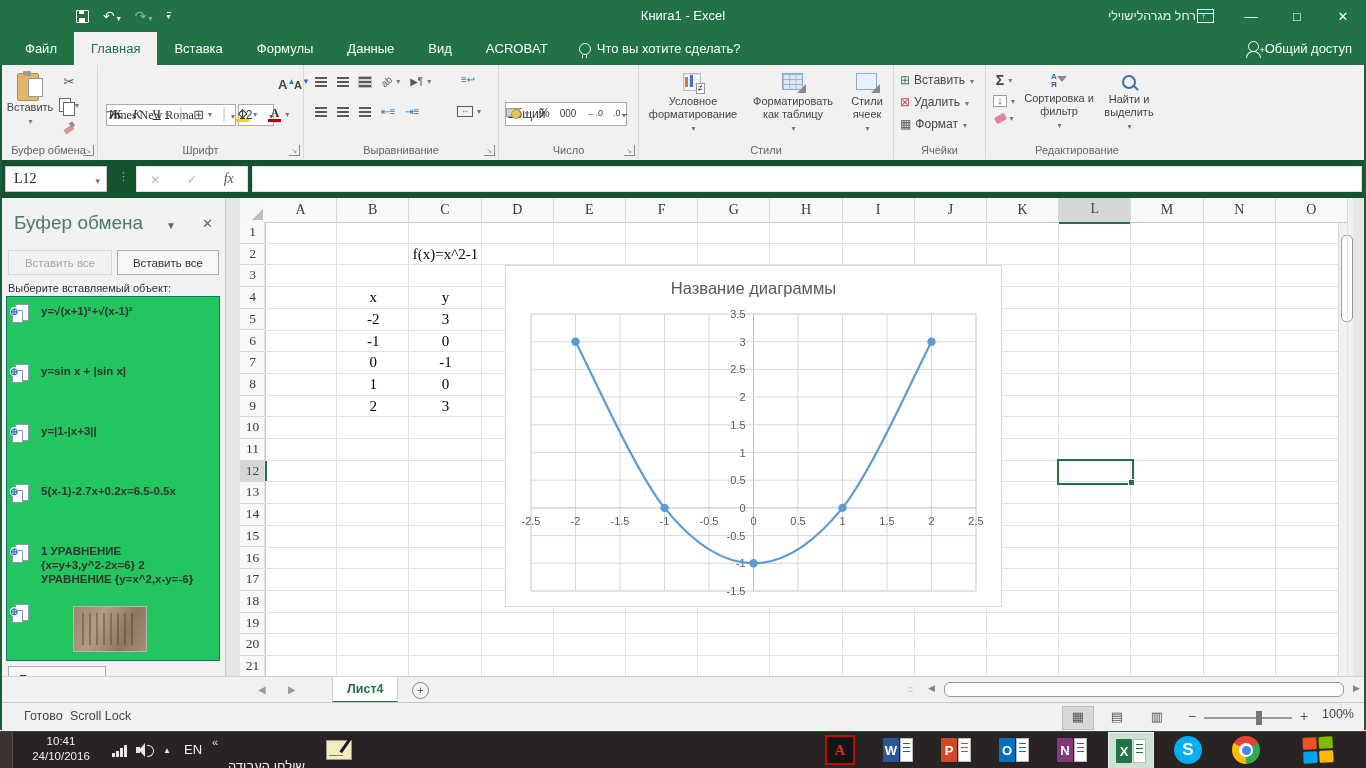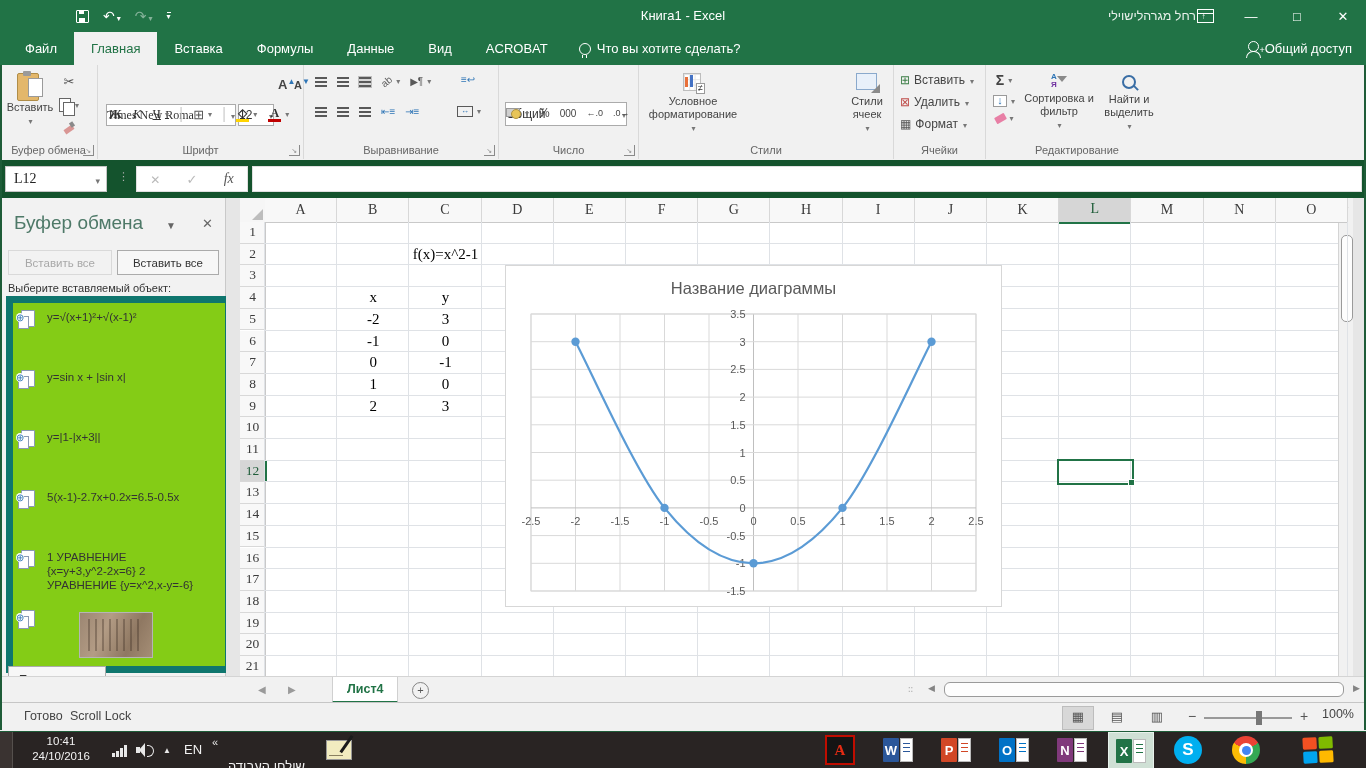--- a/index.html
+++ b/index.html
@@ -114,21 +114,21 @@
   
   .main{position:absolute;left:0;top:198px;width:1366px;height:478px;background:#e6e6e6;overflow:hidden;}
   
   .pane{position:absolute;left:0;top:0;width:225px;height:504px;background:#f2f2f2;border-right:1px solid #c9c9c9;}
   .pane-title{position:absolute;left:14px;top:14px;font-size:19px;color:#4e7968;}
   .pane-drop{position:absolute;left:166px;top:22px;color:#666;font-size:10px;}
   .pane-close{position:absolute;left:202px;top:18px;color:#666;font-size:13px;}
   .pbtn{position:absolute;top:52px;height:23px;border:1px solid #ababab;background:#f7f7f7;font-size:11.5px;color:#333;display:flex;align-items:center;justify-content:center;}
   .pbtn.disabled{color:#a8a8a8;border-color:#d9d9d9;background:#f2f2f2;}
   .pane-hint{position:absolute;left:8px;top:84px;font-size:11px;color:#333;}
-  .pane-list{position:absolute;left:6px;top:98px;width:212px;height:363px;background:#84cc16;border:7px solid #0f766e;overflow:hidden;}
+  .pane-list{position:absolute;left:6px;top:98px;width:212px;height:363px;background:#22c55e;border:1px solid #0f766e;overflow:hidden;font-weight:bold;}
   .clip-item{position:absolute;left:2px;width:204px;height:56px;}
   .clip-ico{position:absolute;left:6px;top:3px;width:12px;height:15px;background:#fff;border:1px solid #8a9ab5;border-radius:1px;}
   .clip-ico::before{content:"";position:absolute;left:-4px;top:5px;width:9px;height:11px;background:#fff;border:1px solid #8a9ab5;}
   .clip-ico::after{content:"⊕";position:absolute;left:-6px;top:2px;color:#2e75b6;font-size:10px;background:#fff;border-radius:50%;line-height:9px;}
   .clip-txt{position:absolute;left:32px;top:3px;width:168px;font-size:11.5px;color:#333;line-height:14px;white-space:pre-line;}
   .clip-img{position:absolute;left:64px;top:5px;width:72px;height:44px;background:linear-gradient(115deg,#9c8672 0%,#b39c85 35%,#8f7862 70%,#a58e76 100%);border:1px solid #b5b5b5;}
   .clip-img::after{content:"";position:absolute;left:8px;top:6px;right:8px;bottom:6px;background:repeating-linear-gradient(to right,rgba(60,45,35,.35) 0 2px,transparent 2px 7px);}
   .pane-params{position:absolute;left:8px;top:468px;width:96px;height:23px;border:1px solid #ababab;background:#f7f7f7;font-size:11.5px;color:#333;display:flex;align-items:center;justify-content:center;gap:6px;}
   .pane-gutter{position:absolute;left:226px;top:0;width:14px;height:504px;background:#e6e6e6;}
   
@@ -391,20 +391,28 @@
 
     <div class="rgroup" style="left:639px;width:254px">
       <div class="big2" style="left:4px;top:8px;width:100px">
         <span class="cf-ic">
             <span class="g"></span>
             <span class="b1"></span>
             <span class="b2"></span>
             <span class="ne">≠</span>
           </span>
         <span style="margin-top:4px">Условное форматирование</span>
+          <span class="car"></span>
+      </div>
+      <div class="big2" style="left:106px;top:8px;width:96px">
+        <span class="tbl-ic">
+            <span class="g"></span>
+            <span class="br"></span>
+          </span>
+        <span style="margin-top:4px">Форматировать как таблицу</span>
           <span class="car"></span>
       </div>
       <div class="big2" style="left:204px;top:8px;width:48px">
         <span class="tbl-ic">
             <span class="g" style="background:#e8f0fa"></span>
             <span class="br"></span>
           </span>
         <span style="margin-top:4px">Стили ячеек</span>
           <span class="car"></span>
       </div>

